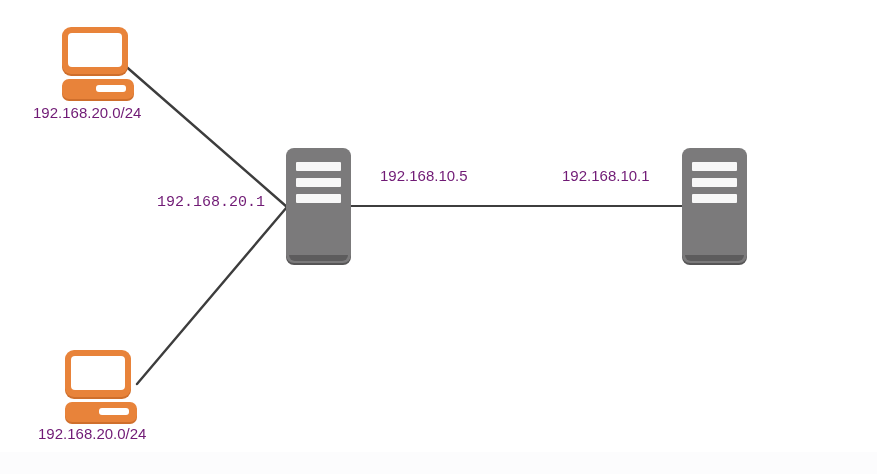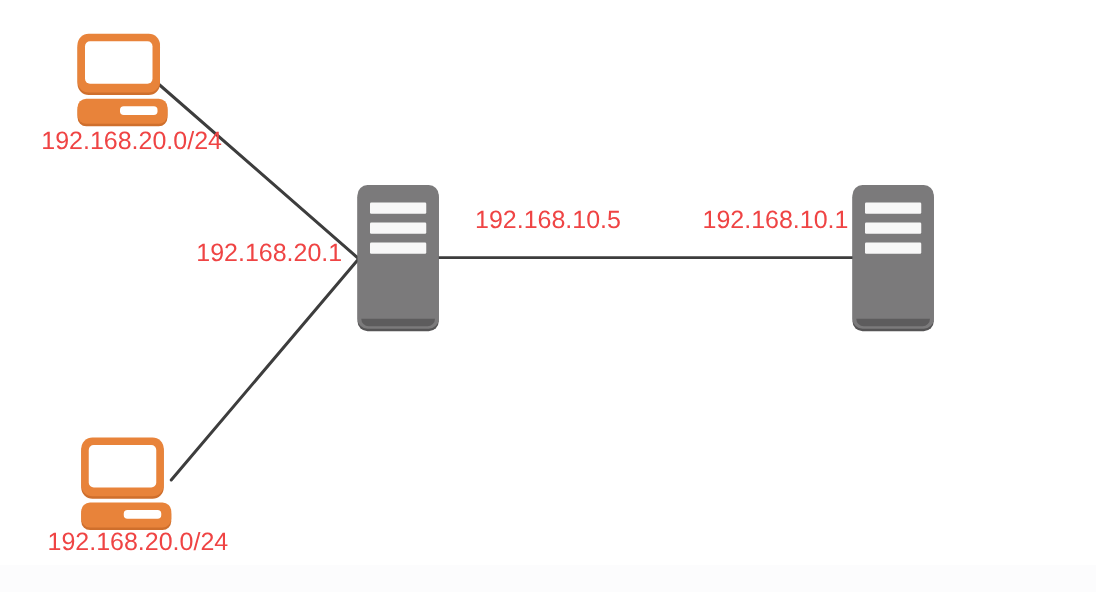--- a/index.html
+++ b/index.html
@@ -96,22 +96,22 @@
     left: 3px;
     right: 3px;
     bottom: 2px;
     height: 6px;
     background: #5d5c5d;
     border-radius: 0 0 6px 6px;
   }
   
   .label {
     position: absolute;
-    color: #ef4444;
-    font-size: 20px;
+    color: #701a75;
+    font-size: 15px;
     line-height: 18px;
     white-space: nowrap;
   }
   .footer-band {
     position: absolute;
     left: 0;
     bottom: 0;
     width: 877px;
     height: 22px;
     background: #fcfcfd;
@@ -159,21 +159,21 @@
     <div class="bars">
       <div class="bar"></div>
       <div class="bar"></div>
       <div class="bar"></div>
     </div>
     <div class="base-strip"></div>
   </div>
 
   <div class="label" style="left:33px; top:104px;">192.168.20.0/24</div>
 
-  <div class="label" style="left:157px; top:194px;">192.168.20.1</div>
+  <div class="label" style="left:157px; top:194px;font-family:Liberation Mono, monospace;">192.168.20.1</div>
 
   <div class="label" style="left:380px; top:167px;">192.168.10.5</div>
 
   <div class="label" style="left:562px; top:167px;">192.168.10.1</div>
 
   <div class="label" style="left:38px; top:425px;">192.168.20.0/24</div>
 
   <div class="footer-band"></div>
 
 </div>

